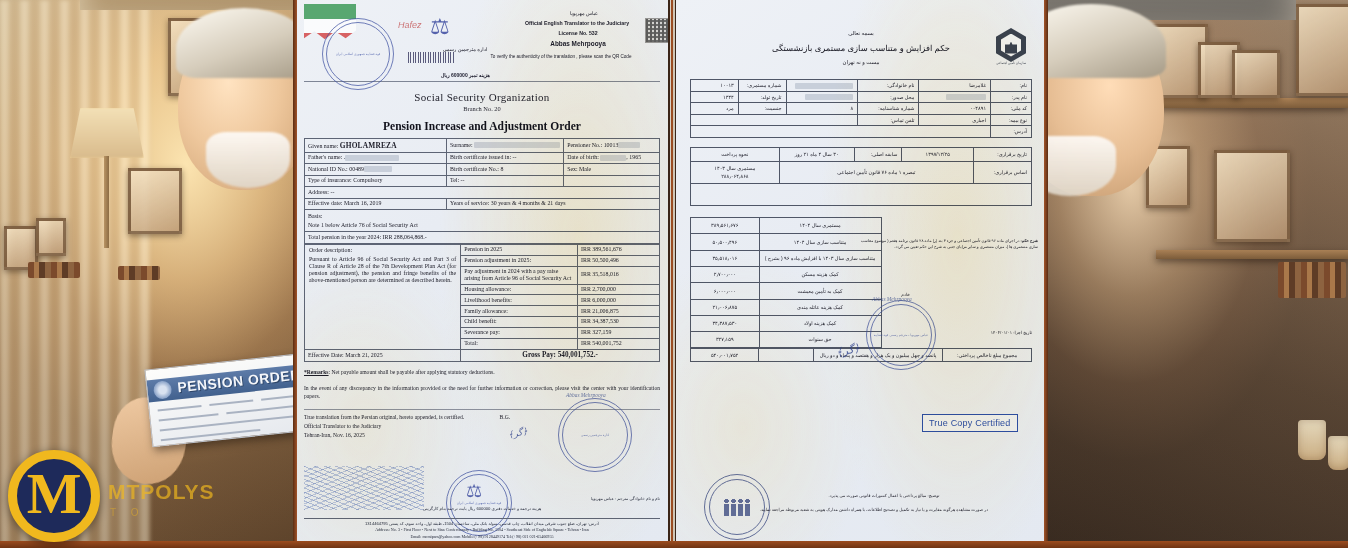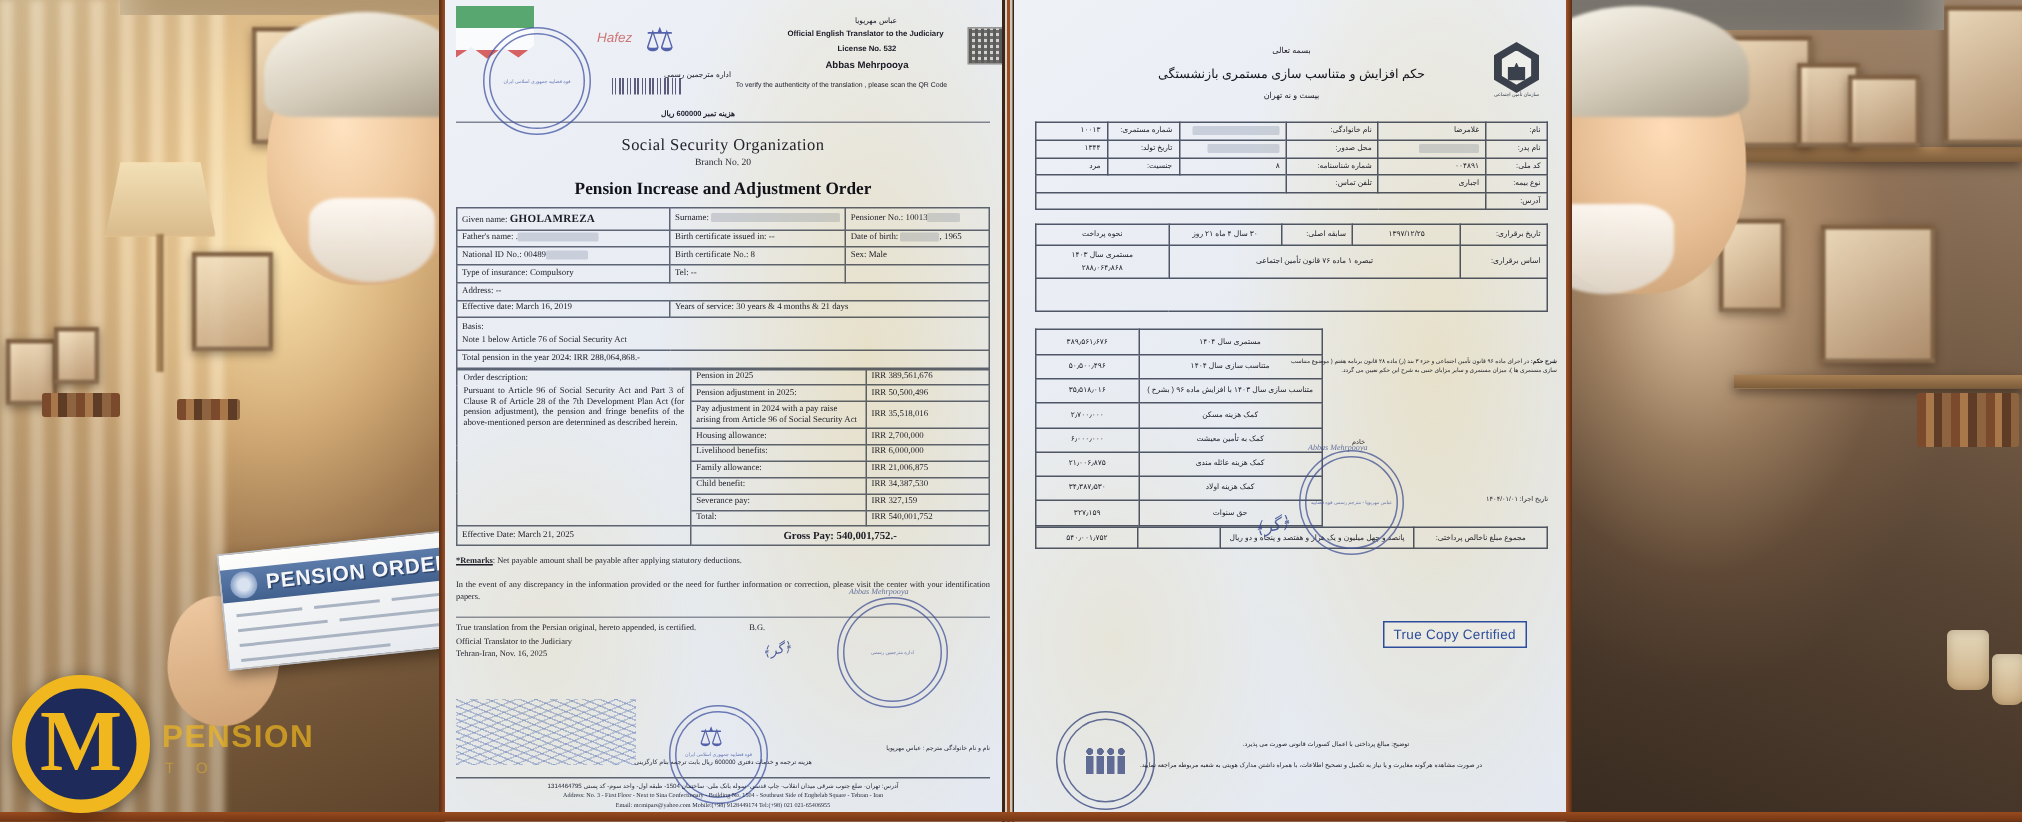--- a/index.html
+++ b/index.html
@@ -845,16 +845,16 @@
   </div>
 
   <div class="edge-left"></div>
   <div class="divider"></div>
   <div class="edge-right"></div>
   <div class="bottom-bar"></div>
 
   <div class="brand">
     <span>M</span>
   </div>
-  <div class="brand-word">PENSION</div>
+  <div class="brand-word">MTPOLYS</div>
   <div class="brand-sub">T        O</div>
 
 </div>
 
 </body></html>

